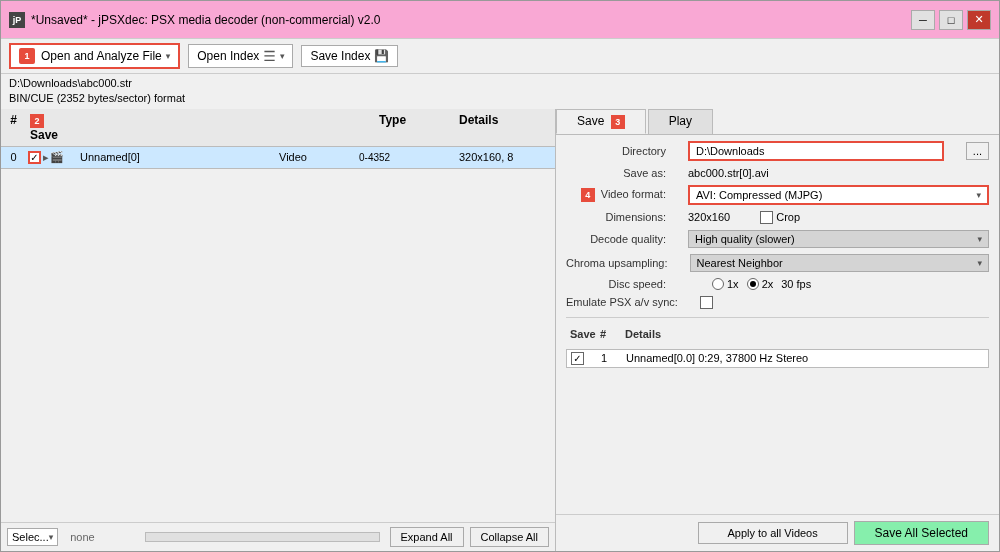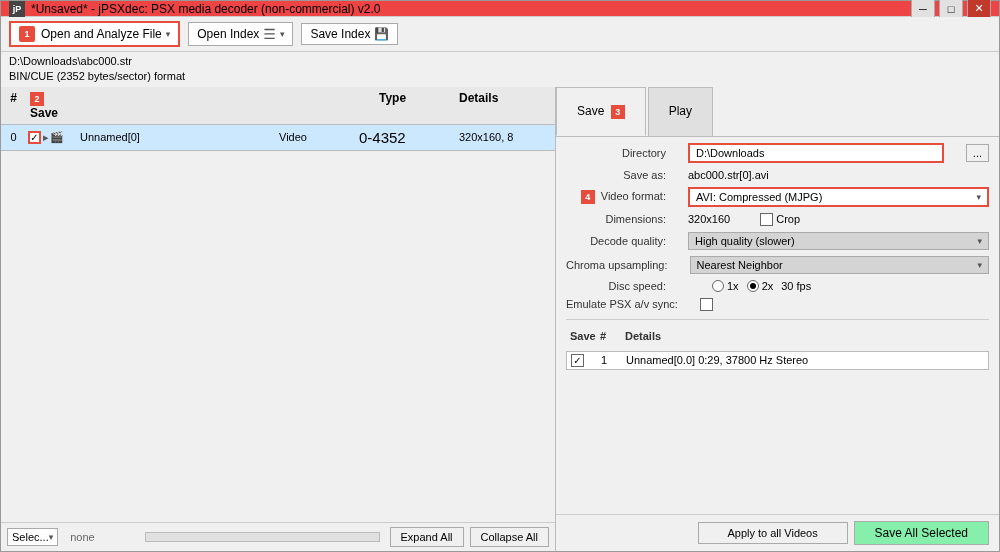--- a/index.html
+++ b/index.html
@@ -13,27 +13,27 @@
     }
     .window {
       width: 1000px;
       height: 552px;
       border: 1px solid #999;
       background: #f0f0f0;
       display: flex;
       flex-direction: column;
     }
     .title-bar {
-      background: #ef4444;
+      background: #f9a8d4;
       border-bottom: 1px solid #ccc;
       display: flex;
       align-items: center;
       justify-content: space-between;
       padding: 4px 8px;
-      height: 16px;
+      height: 38px;
     }
     .title-bar-left {
       display: flex;
       align-items: center;
       gap: 6px;
     }
     .title-icon {
       width: 16px;
       height: 16px;
       background: #444;
@@ -136,21 +136,21 @@
       display: flex;
       align-items: center;
       background: #cce8ff;
       border-bottom: 1px solid #bbb;
       padding: 2px 0;
     }
     .td-num { width: 25px; text-align: center; padding: 2px 4px; font-size: 11px; }
     .td-save { width: 50px; display: flex; align-items: center; gap: 2px; padding: 2px 2px; }
     .td-name { flex: 1; padding: 2px 4px; font-size: 11px; }
     .td-type { width: 80px; padding: 2px 4px; font-size: 11px; }
-    .td-sectors { width: 100px; padding: 2px 4px; font-size: 15px; }
+    .td-sectors { width: 100px; padding: 2px 4px; font-size: 10px; }
     .td-details { width: 100px; padding: 2px 4px; font-size: 11px; }
     .checkbox {
       width: 13px;
       height: 13px;
       border: 1px solid #666;
       background: #fff;
       display: inline-flex;
       align-items: center;
       justify-content: center;
       cursor: pointer;
@@ -200,21 +200,21 @@
       display: flex;
       flex-direction: column;
       padding: 0;
     }
     .tabs {
       display: flex;
       border-bottom: 1px solid #bbb;
       background: #f0f0f0;
     }
     .tab {
-      padding: 16px 20px;
+      padding: 4px 20px;
       font-size: 12px;
       cursor: pointer;
       border: 1px solid #bbb;
       border-bottom: none;
       background: #e0e0e0;
       margin-right: 2px;
     }
     .tab.active {
       background: #f0f0f0;
       border-bottom: 1px solid #f0f0f0;

